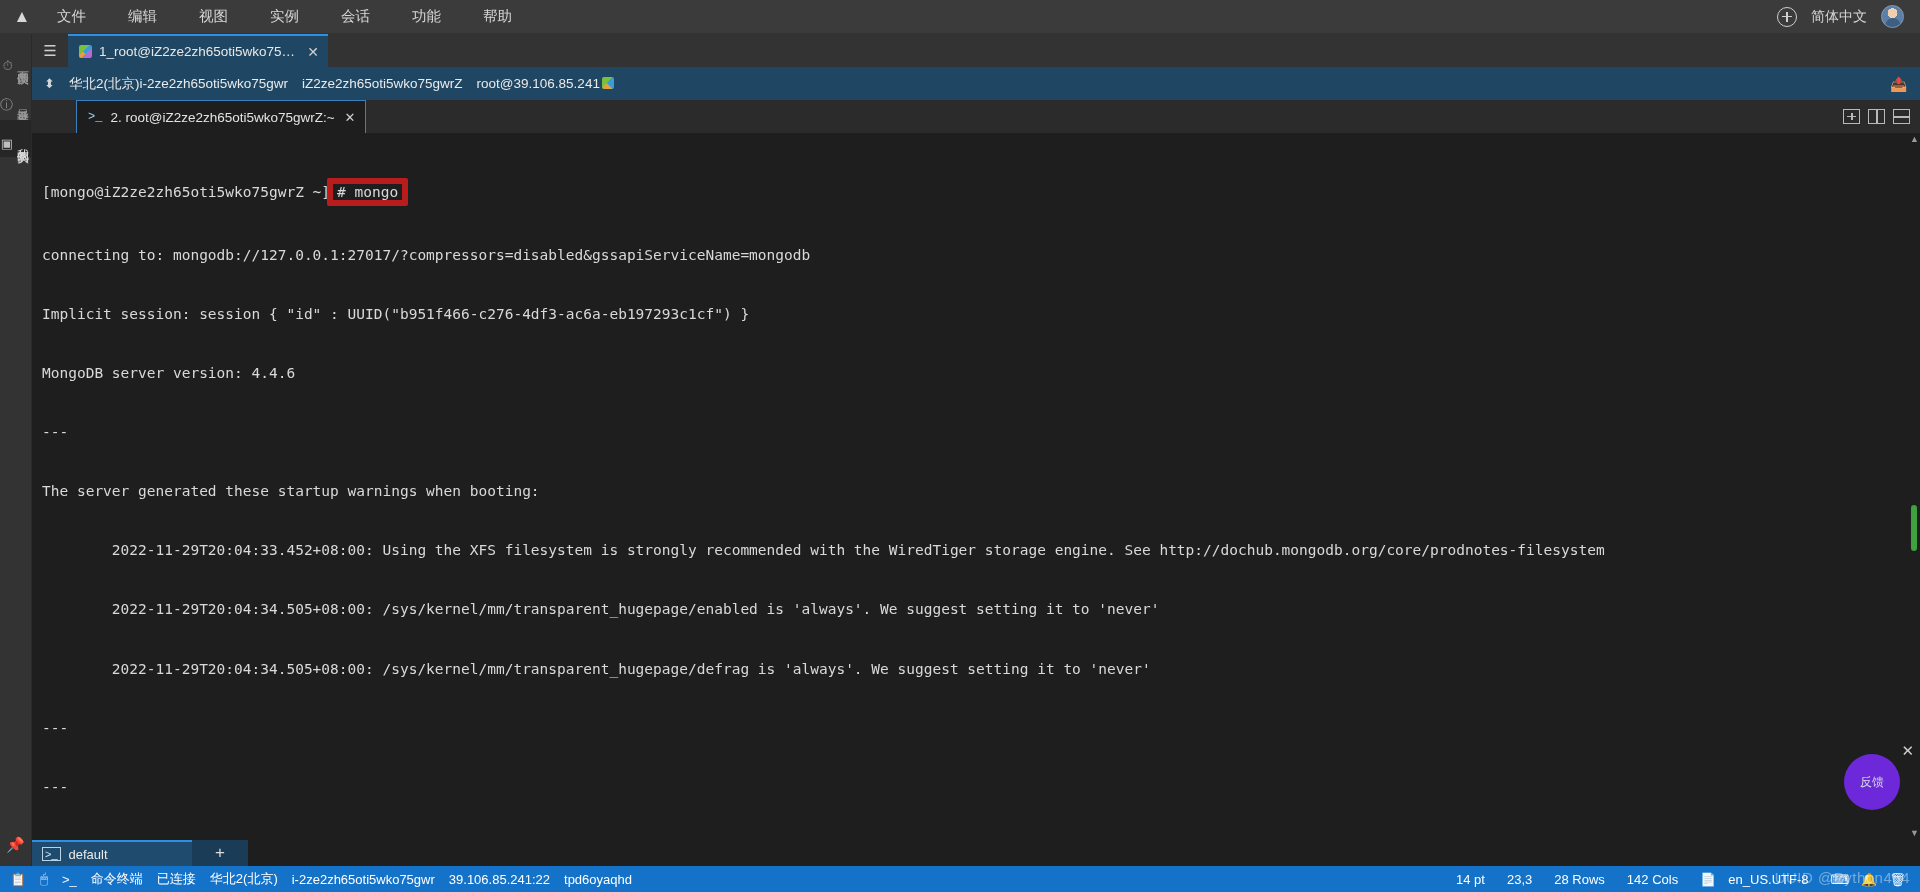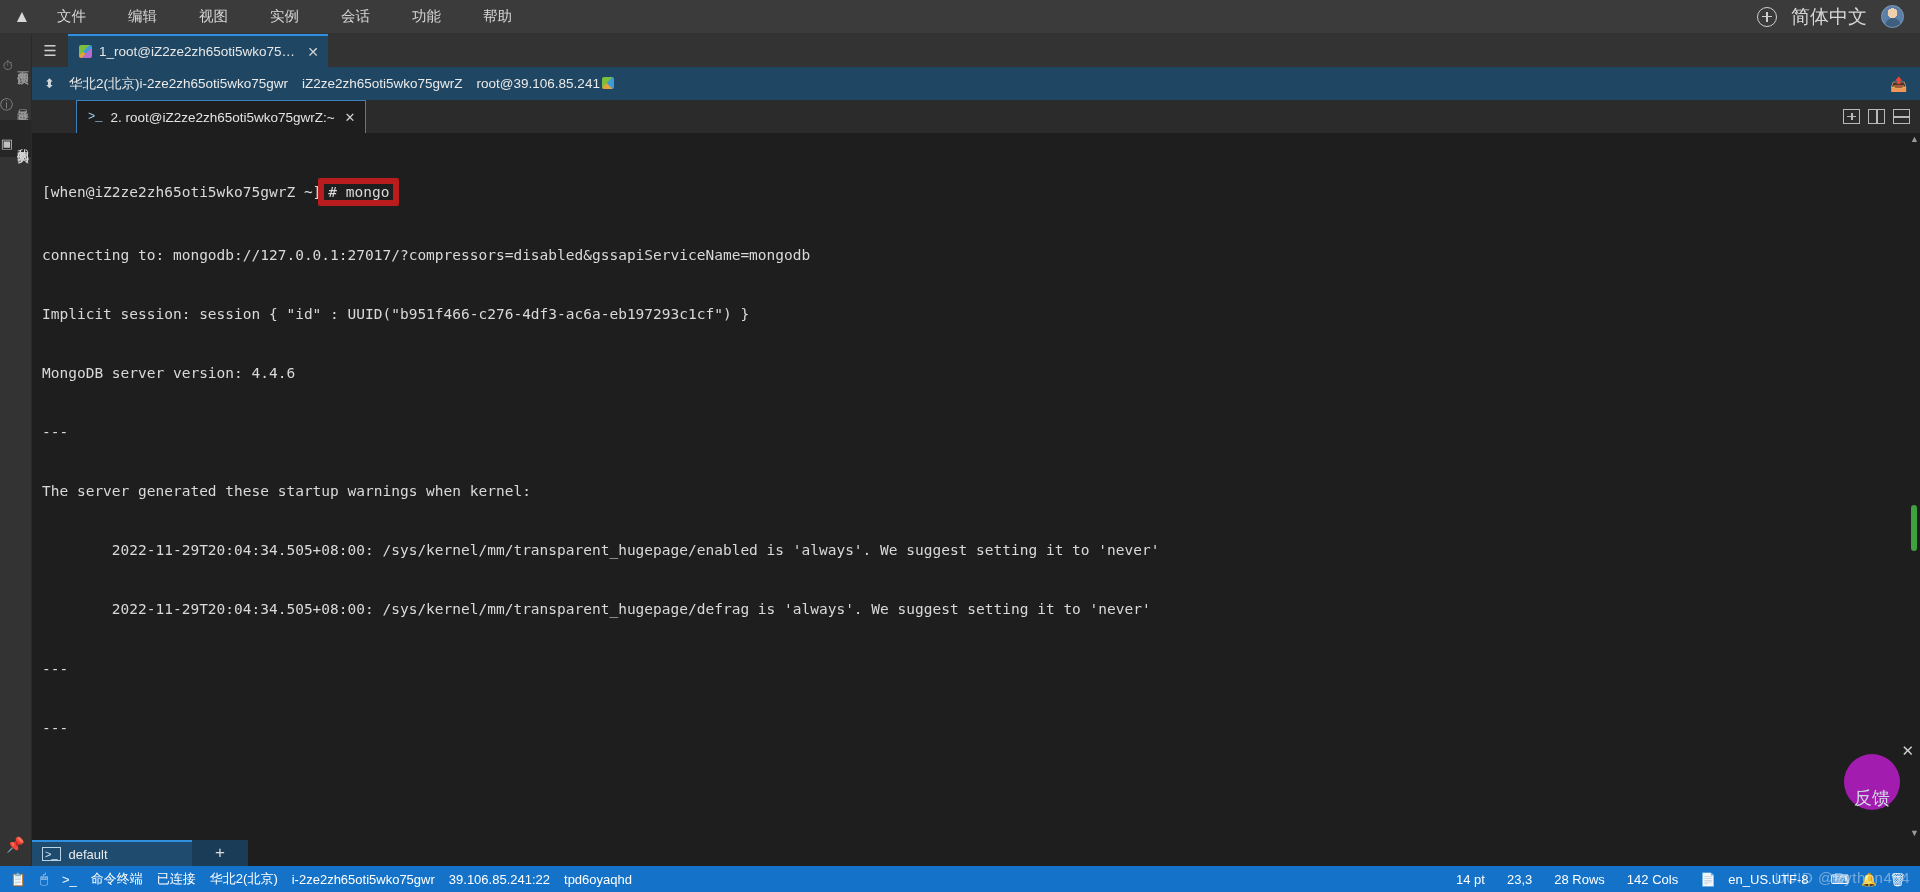--- a/index.html
+++ b/index.html
@@ -26,21 +26,21 @@
   .menu-right { margin-left: auto; display: flex; align-items: center; gap: 14px; padding-right: 16px; }
   .circ-plus {
     width: 20px; height: 20px; border: 1.6px solid #cfcfcf; border-radius: 50%;
     position: relative; display: inline-block;
   }
   .circ-plus::before, .circ-plus::after {
     content: ""; position: absolute; background: #cfcfcf;
   }
   .circ-plus::before { left: 4px; right: 4px; top: 8.2px; height: 1.6px; }
   .circ-plus::after { top: 4px; bottom: 4px; left: 8.2px; width: 1.6px; }
-  .lang-label { color: #d6d6d6; font-size: 19px; }
+  .lang-label { color: #d6d6d6; font-size: 14px; }
   .avatar {
     width: 23px; height: 23px; border-radius: 50%;
     background: radial-gradient(circle at 50% 34%, #f0cfae 0 28%, #5b7fa6 29% 100%);
     border: 1px solid #7e9cba; overflow: hidden; position: relative;
   }
   .avatar::after {
     content: ""; position: absolute; left: 50%; bottom: 0; transform: translateX(-50%);
     width: 15px; height: 9px; border-radius: 8px 8px 0 0; background: #3f5f80;
   }
 
@@ -154,22 +154,22 @@
     background: #3ea33e; border-radius: 3px;
   }
   .scroll-arrow {
     position: absolute; left: 2px; width: 8px; text-align: center;
     color: #9a9a9a; font-size: 9px; line-height: 9px;
   }
 
   
   .feedback {
     position: absolute; right: 20px; bottom: 30px; width: 56px; height: 56px;
-    border-radius: 50%; background: #a21caf; color: #cfd9e2; display: flex;
-    align-items: flex-end; justify-content: center; font-size: 18px;
+    border-radius: 50%; background: #6d28d9; color: #cfd9e2; display: flex;
+    align-items: center; justify-content: center; font-size: 12px;
   }
   .feedback-x {
     position: absolute; right: 6px; bottom: 80px; color: #cfcfcf; font-size: 15px;
   }
 
   
   .bottombar {
     height: 26px; flex: 0 0 26px; background: #1b3c56; display: flex; align-items: stretch;
   }
   .btab {
@@ -273,26 +273,27 @@
         </div>
         <div class="sbar-right">
           <span class="sq-btn plus"></span>
           <span class="sq-btn vsplit"></span>
           <span class="sq-btn hsplit"></span>
         </div>
       </div>
 
       <div class="terminal-wrap">
         <div class="terminal">
-          <div class="term-line"><span>[when@iZ2ze2zh65oti5wko75gwrZ ~]</span><span class="redbox"># mongo</span></div>
+          <div class="term-line"><span>[mongo@iZ2ze2zh65oti5wko75gwrZ ~]</span><span class="redbox"># mongo</span></div>
           <div class="term-line">connecting to: mongodb://127.0.0.1:27017/?compressors=disabled&amp;gssapiServiceName=mongodb</div>
           <div class="term-line">Implicit session: session { "id" : UUID("b951f466-c276-4df3-ac6a-eb197293c1cf") }</div>
           <div class="term-line">MongoDB server version: 4.4.6</div>
           <div class="term-line">---</div>
-          <div class="term-line">The server generated these startup warnings when kernel:</div>
+          <div class="term-line">The server generated these startup warnings when booting:</div>
+          <div class="term-line">        2022-11-29T20:04:33.452+08:00: Using the XFS filesystem is strongly recommended with the WiredTiger storage engine. See http://dochub.mongodb.org/core/prodnotes-filesystem</div>
           <div class="term-line">        2022-11-29T20:04:34.505+08:00: /sys/kernel/mm/transparent_hugepage/enabled is 'always'. We suggest setting it to 'never'</div>
           <div class="term-line">        2022-11-29T20:04:34.505+08:00: /sys/kernel/mm/transparent_hugepage/defrag is 'always'. We suggest setting it to 'never'</div>
           <div class="term-line">---</div>
           <div class="term-line">---</div>
           
           
           
           
           
           

